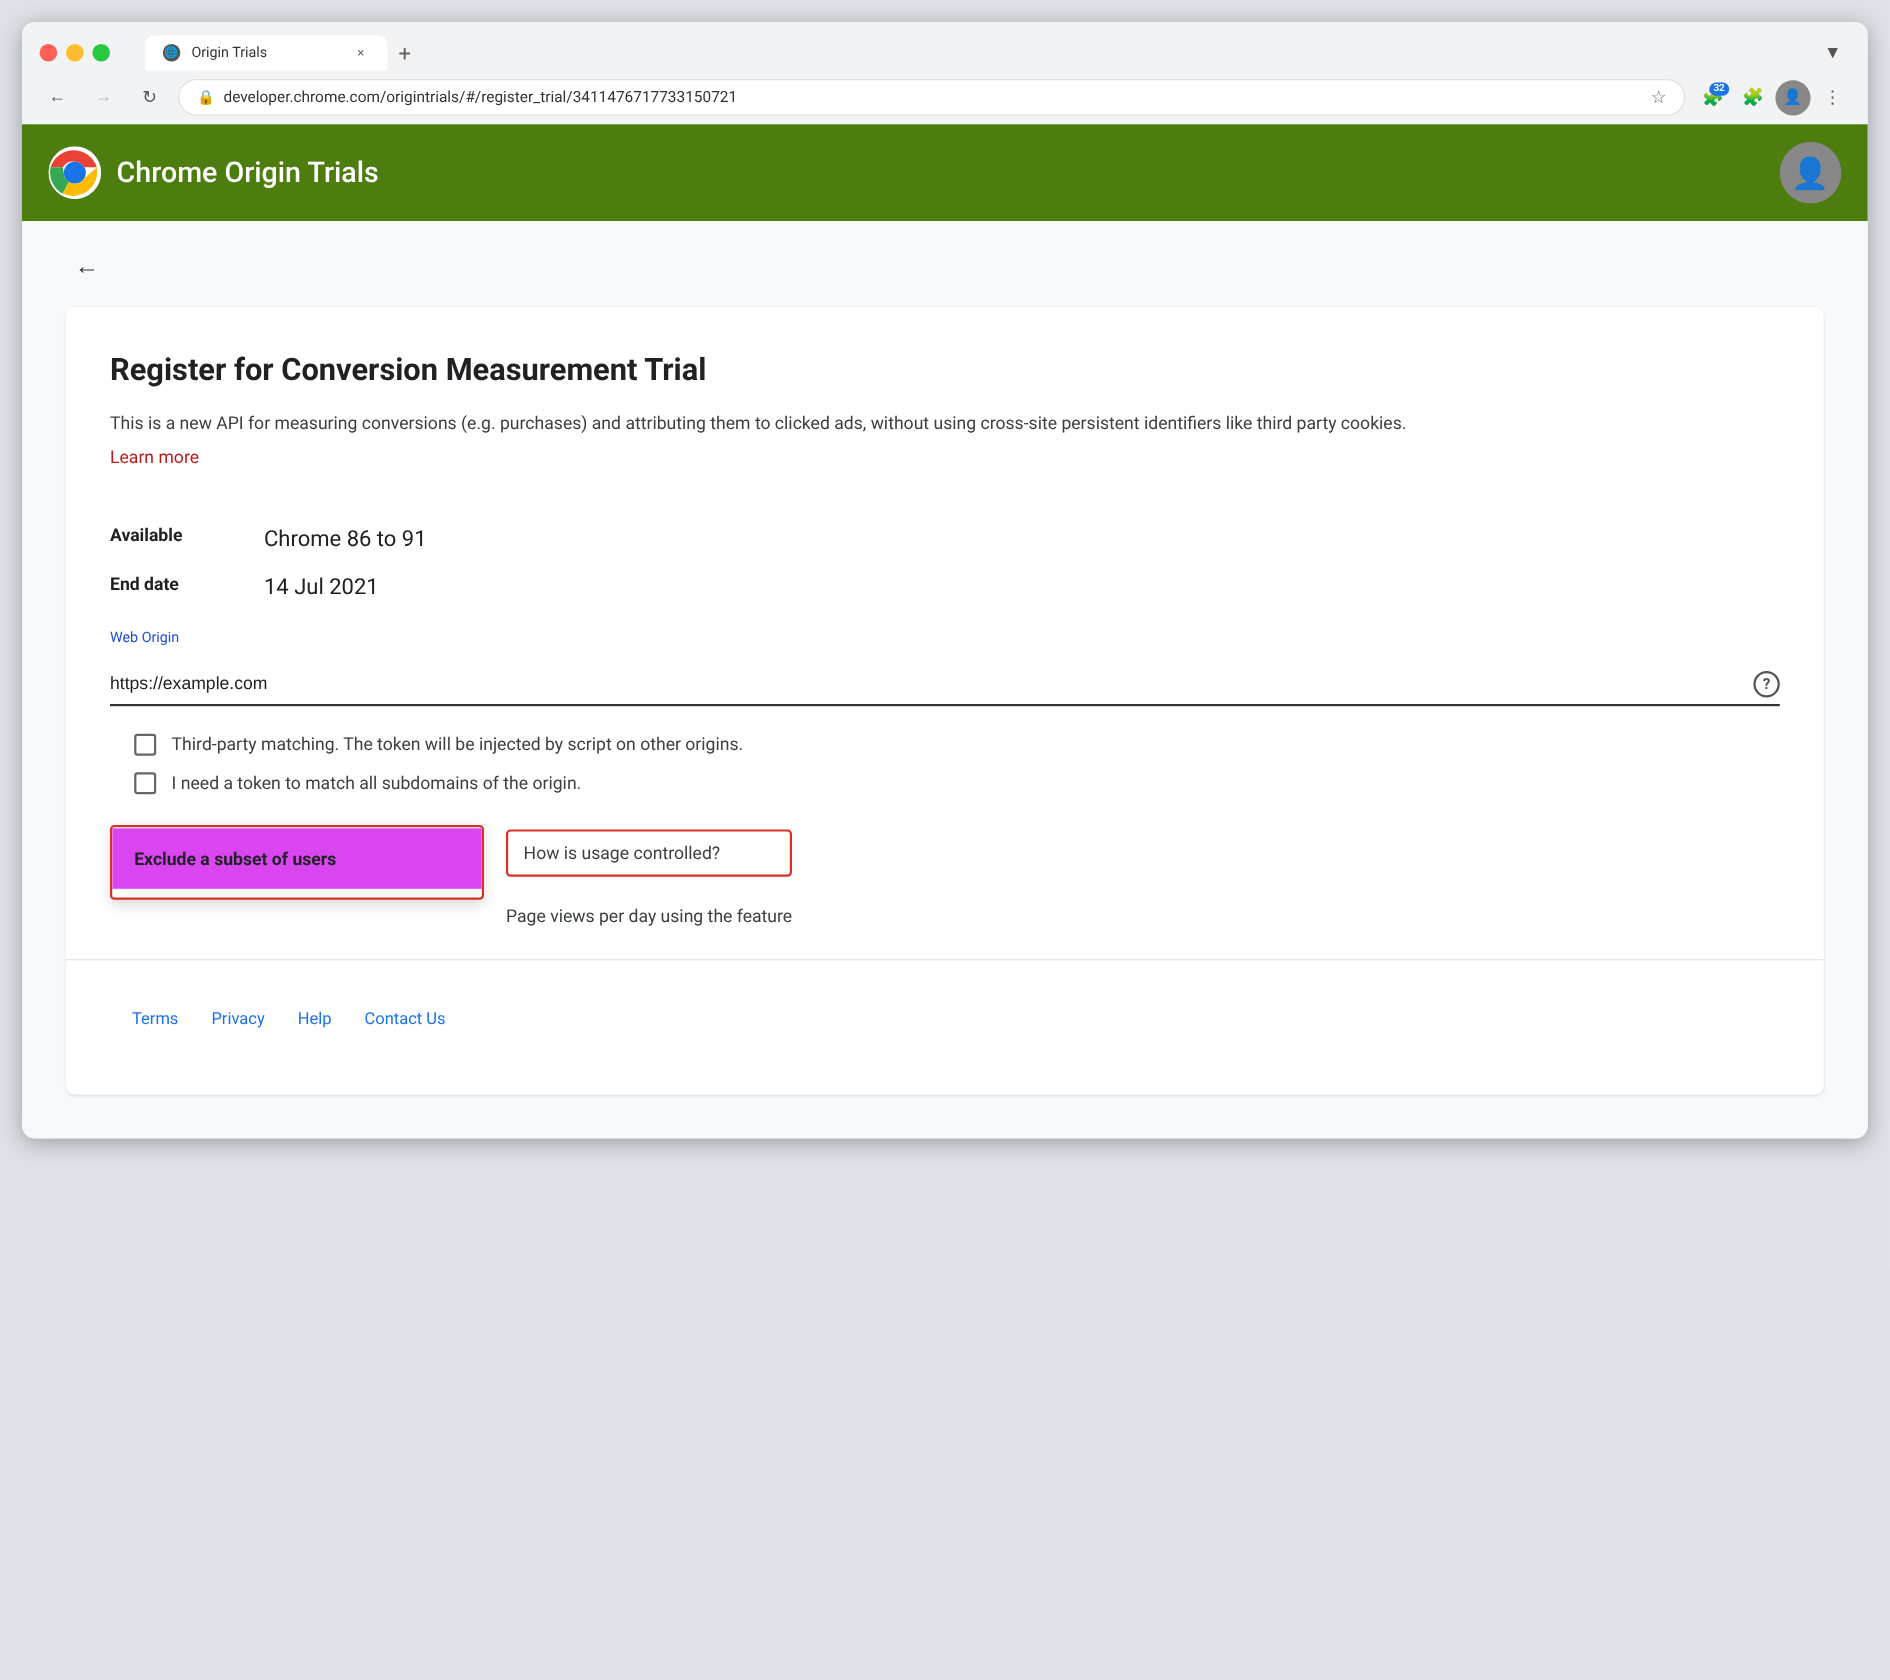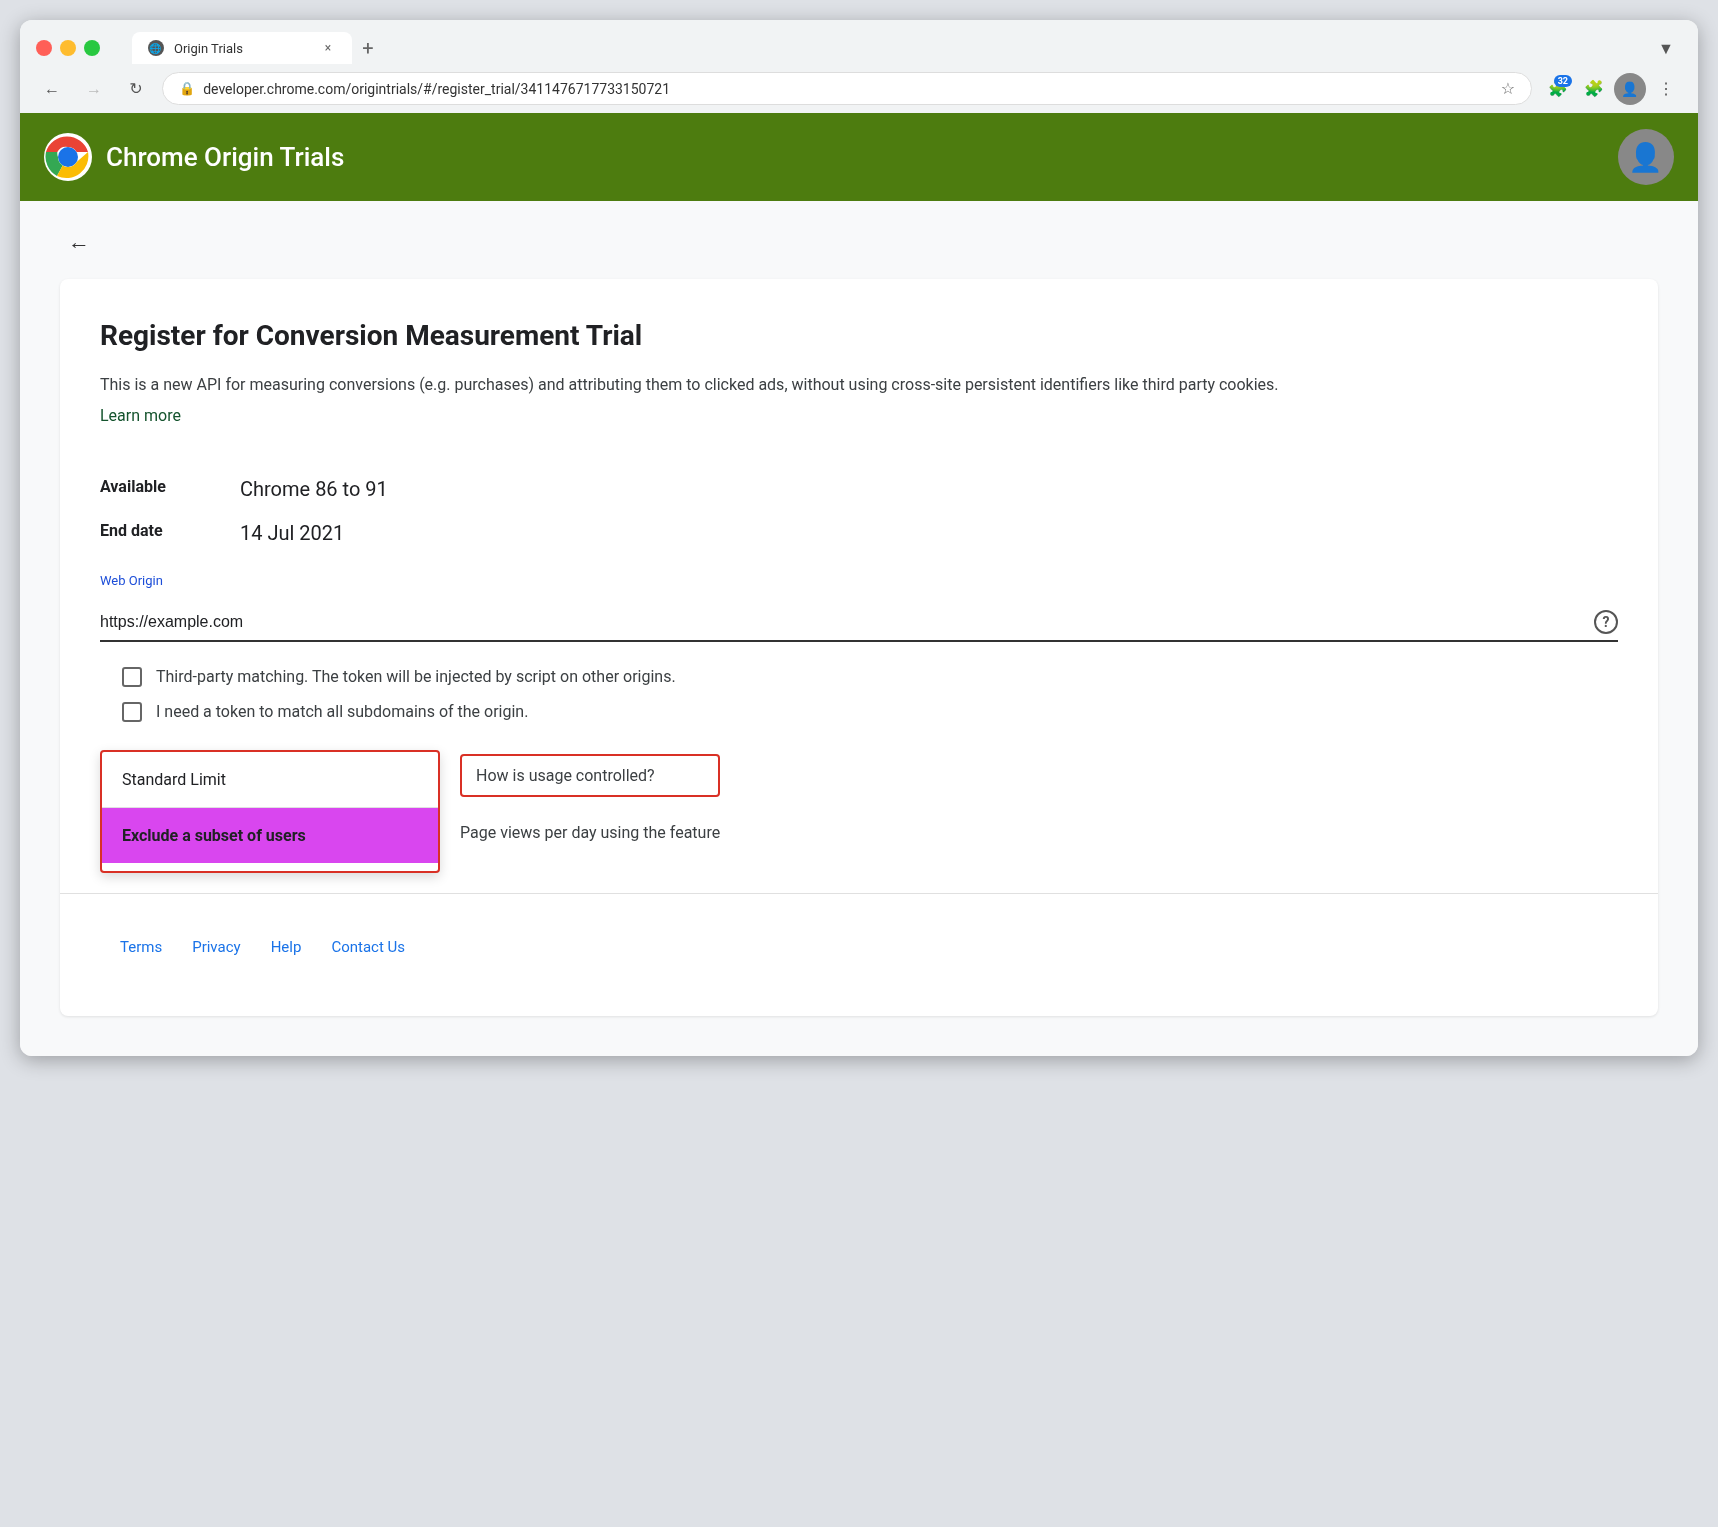--- a/index.html
+++ b/index.html
@@ -242,21 +242,21 @@
     }
 
     .card-description {
       font-size: 16px;
       color: #3c4043;
       line-height: 1.6;
       margin-bottom: 8px;
     }
 
     .learn-more {
-      color: #14532d;
+      color: #b91c1c;
       text-decoration: none;
       font-size: 16px;
       margin-bottom: 28px;
       display: inline-block;
       text-align: right;
     }
 
     .info-grid {
       display: grid;
       grid-template-columns: 140px 1fr;
@@ -499,21 +499,20 @@
           <div class="checkbox-box"></div>
           <span>I need a token to match all subdomains of the origin.</span>
         </div>
       </div>
 
       
       <div class="dropdown-area">
         <div style="display:flex; align-items:flex-start; gap: 20px;">
 
           <div class="dropdown-menu">
-            <div class="dropdown-item">Standard Limit</div>
             <div class="dropdown-divider"></div>
             <div class="dropdown-item selected">Exclude a subset of users</div>
             <div style="height:8px;"></div>
           </div>
 
           <div style="padding-top: 4px;">
             <div style="font-size:16px; color:#3c4043; border: 2px solid #d93025; border-radius:4px; padding: 10px 14px; margin-bottom: 16px;">
               <span>How is usage controlled?</span>
             </div>
             <div style="font-size:16px; color:#3c4043; padding: 10px 0;">

